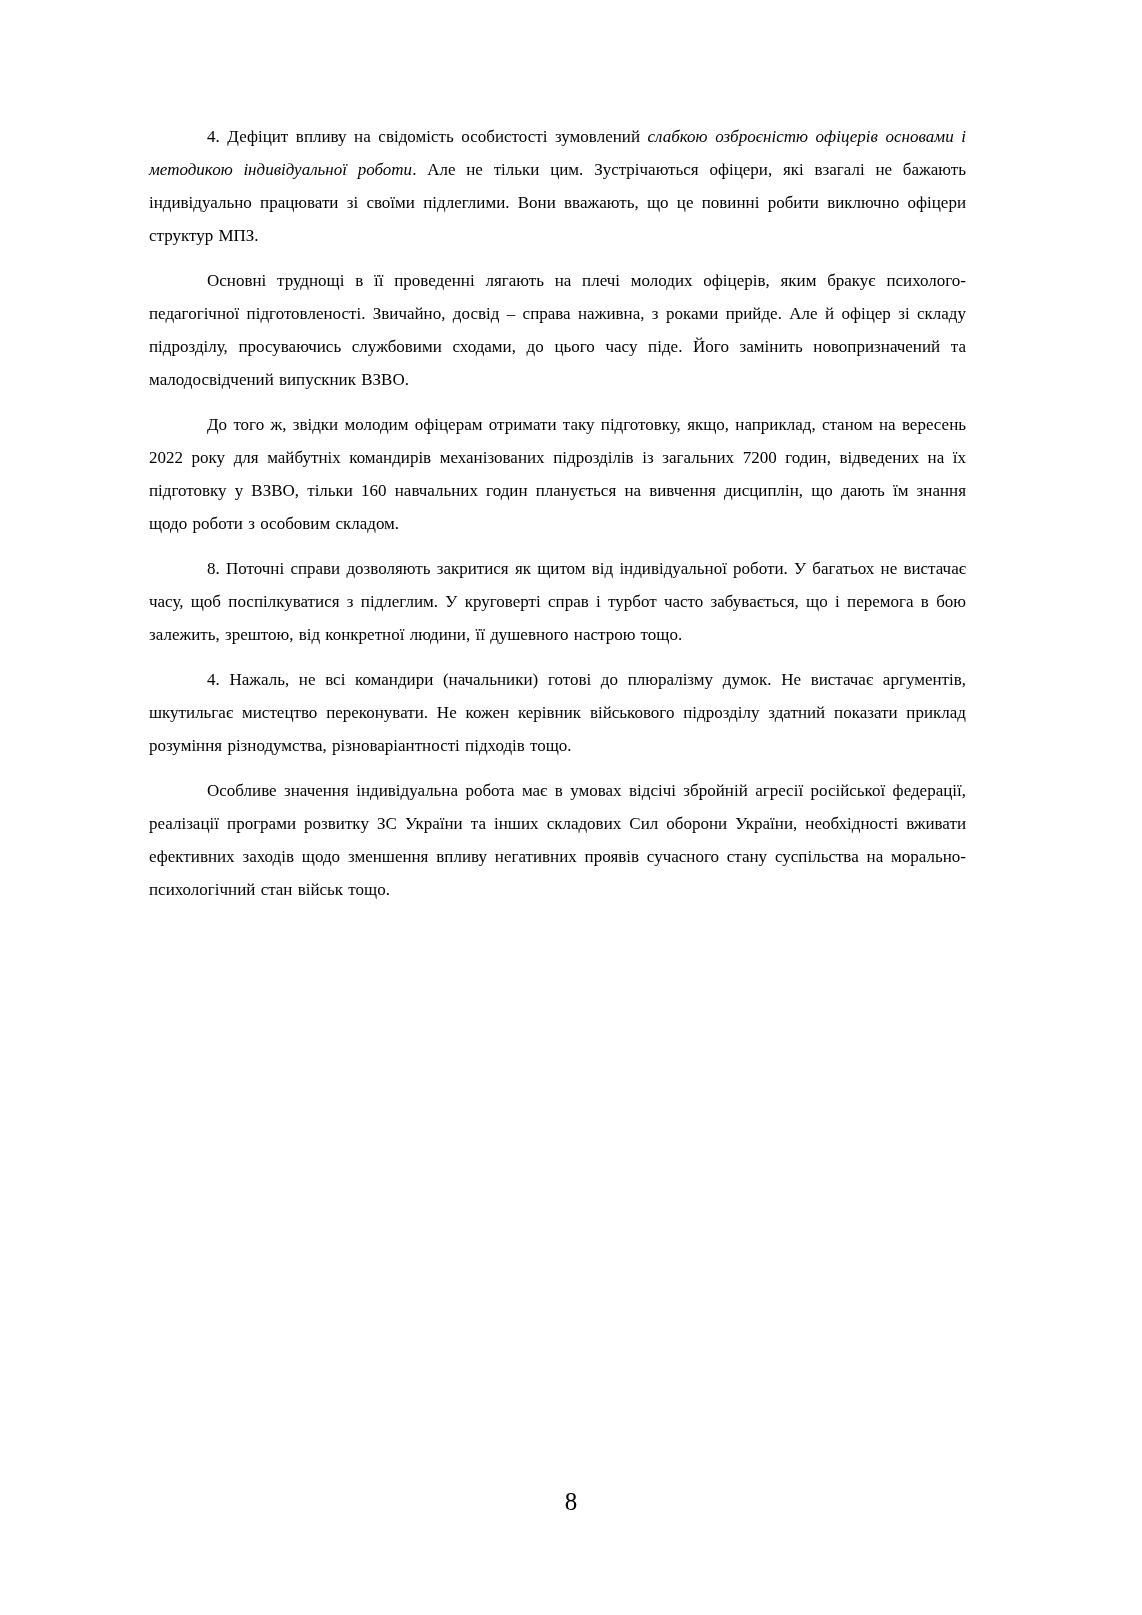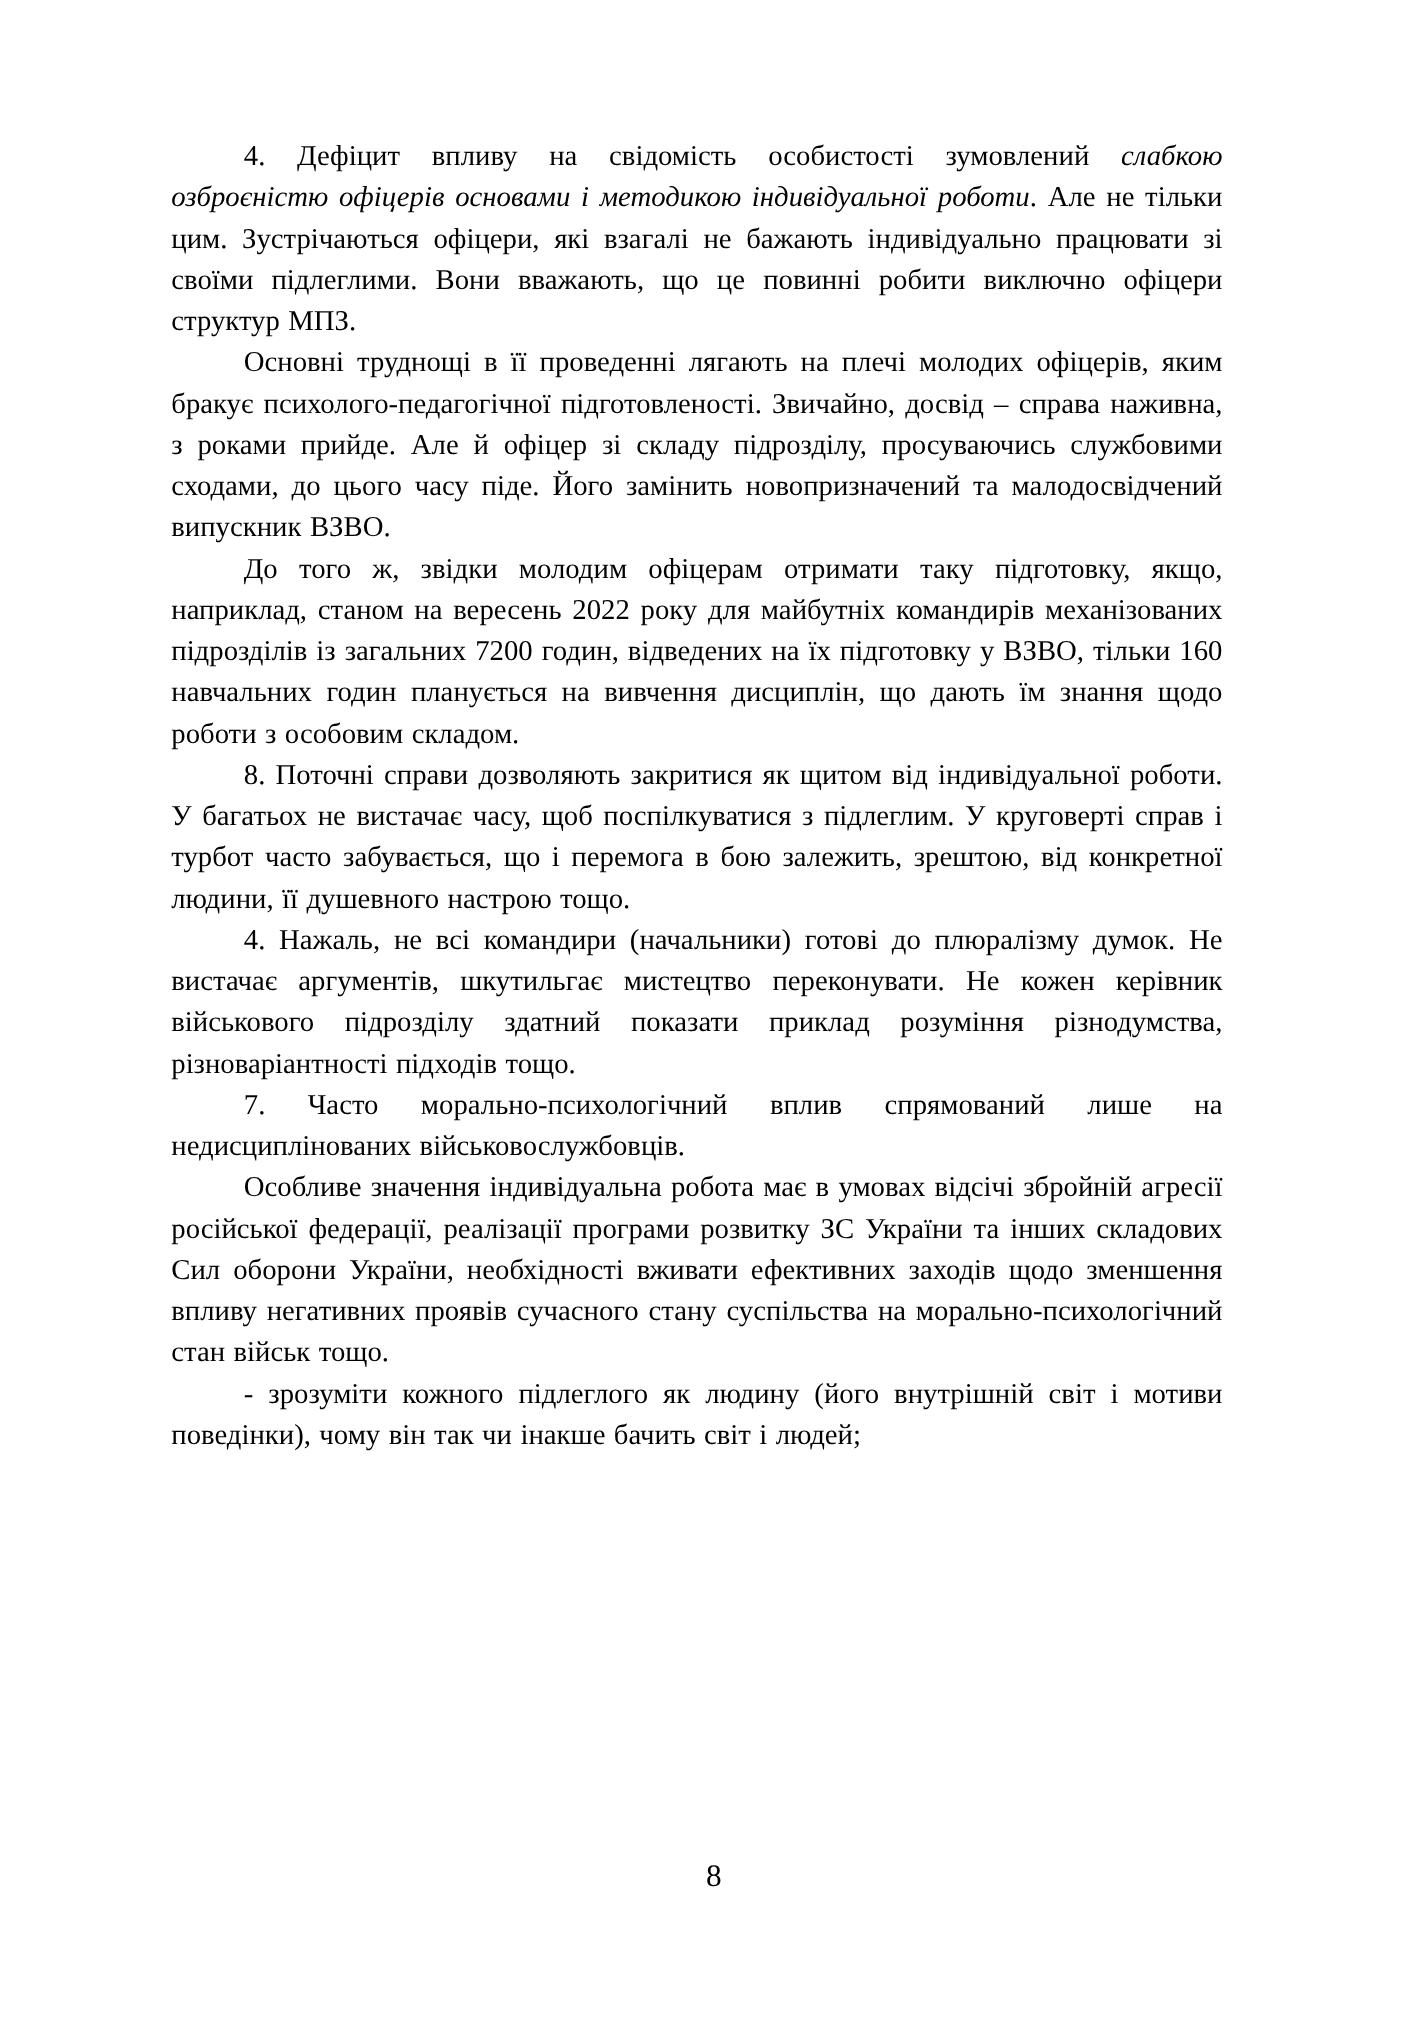--- a/index.html
+++ b/index.html
@@ -19,23 +19,23 @@
     position: absolute;
     inset: 0;
   }
   .text-block {
     position: absolute;
     left: 137px;
     top: 108px;
     width: 841px;
   }
   .text-block p {
-    margin: 0;
+    margin: 12px;
     padding: 0;
-    font-size: 23px;
+    font-size: 17px;
     line-height: 33px;
     text-indent: 58px;
     text-align: justify;
     word-spacing: 1px;
   }
   .text-block p span.italic {
     font-style: italic;
   }
   .page-number {
     position: absolute;
@@ -50,18 +50,16 @@
 </head>
 <body>
 
 <div class="page">
   <div class="text-block">
       <p><span>4. Дефіцит впливу на свідомість особистості зумовлений </span><span class="italic">слабкою озброєністю офіцерів основами і методикою індивідуальної роботи</span><span>. Але не тільки цим. Зустрічаються офіцери, які взагалі не бажають індивідуально працювати зі своїми підлеглими. Вони вважають, що це повинні робити виключно офіцери структур МПЗ.</span></p>
       <p><span>Основні труднощі в її проведенні лягають на плечі молодих офіцерів, яким бракує психолого-педагогічної підготовленості. Звичайно, досвід – справа наживна, з роками прийде. Але й офіцер зі складу підрозділу, просуваючись службовими сходами, до цього часу піде. Його замінить новопризначений та малодосвідчений випускник ВЗВО.</span></p>
       <p><span>До того ж, звідки молодим офіцерам отримати таку підготовку, якщо, наприклад, станом на вересень 2022 року для майбутніх командирів механізованих підрозділів із загальних 7200 годин, відведених на їх підготовку у ВЗВО, тільки 160 навчальних годин планується на вивчення дисциплін, що дають їм знання щодо роботи з особовим складом.</span></p>
       <p><span>8. Поточні справи дозволяють закритися як щитом від індивідуальної роботи. У багатьох не вистачає часу, щоб поспілкуватися з підлеглим. У круговерті справ і турбот часто забувається, що і перемога в бою залежить, зрештою, від конкретної людини, її душевного настрою тощо.</span></p>
       <p><span>4. Нажаль, не всі командири (начальники) готові до плюралізму думок. Не вистачає аргументів, шкутильгає мистецтво переконувати. Не кожен керівник військового підрозділу здатний показати приклад розуміння різнодумства, різноваріантності підходів тощо.</span></p>
-      <p><span>7. Часто морально-психологічний вплив спрямований лише на недисциплінованих військовослужбовців.</span></p>
       <p><span>Особливе значення індивідуальна робота має в умовах відсічі збройній агресії російської федерації, реалізації програми розвитку ЗС України та інших складових Сил оборони України, необхідності вживати ефективних заходів щодо зменшення впливу негативних проявів сучасного стану суспільства на морально-психологічний стан військ тощо.</span></p>
-      <p><span>- зрозуміти кожного підлеглого як людину (його внутрішній світ і мотиви поведінки), чому він так чи інакше бачить світ і людей;</span></p>
     </div>
   <div class="page-number">8</div>
 </div>
 
 </body></html>

